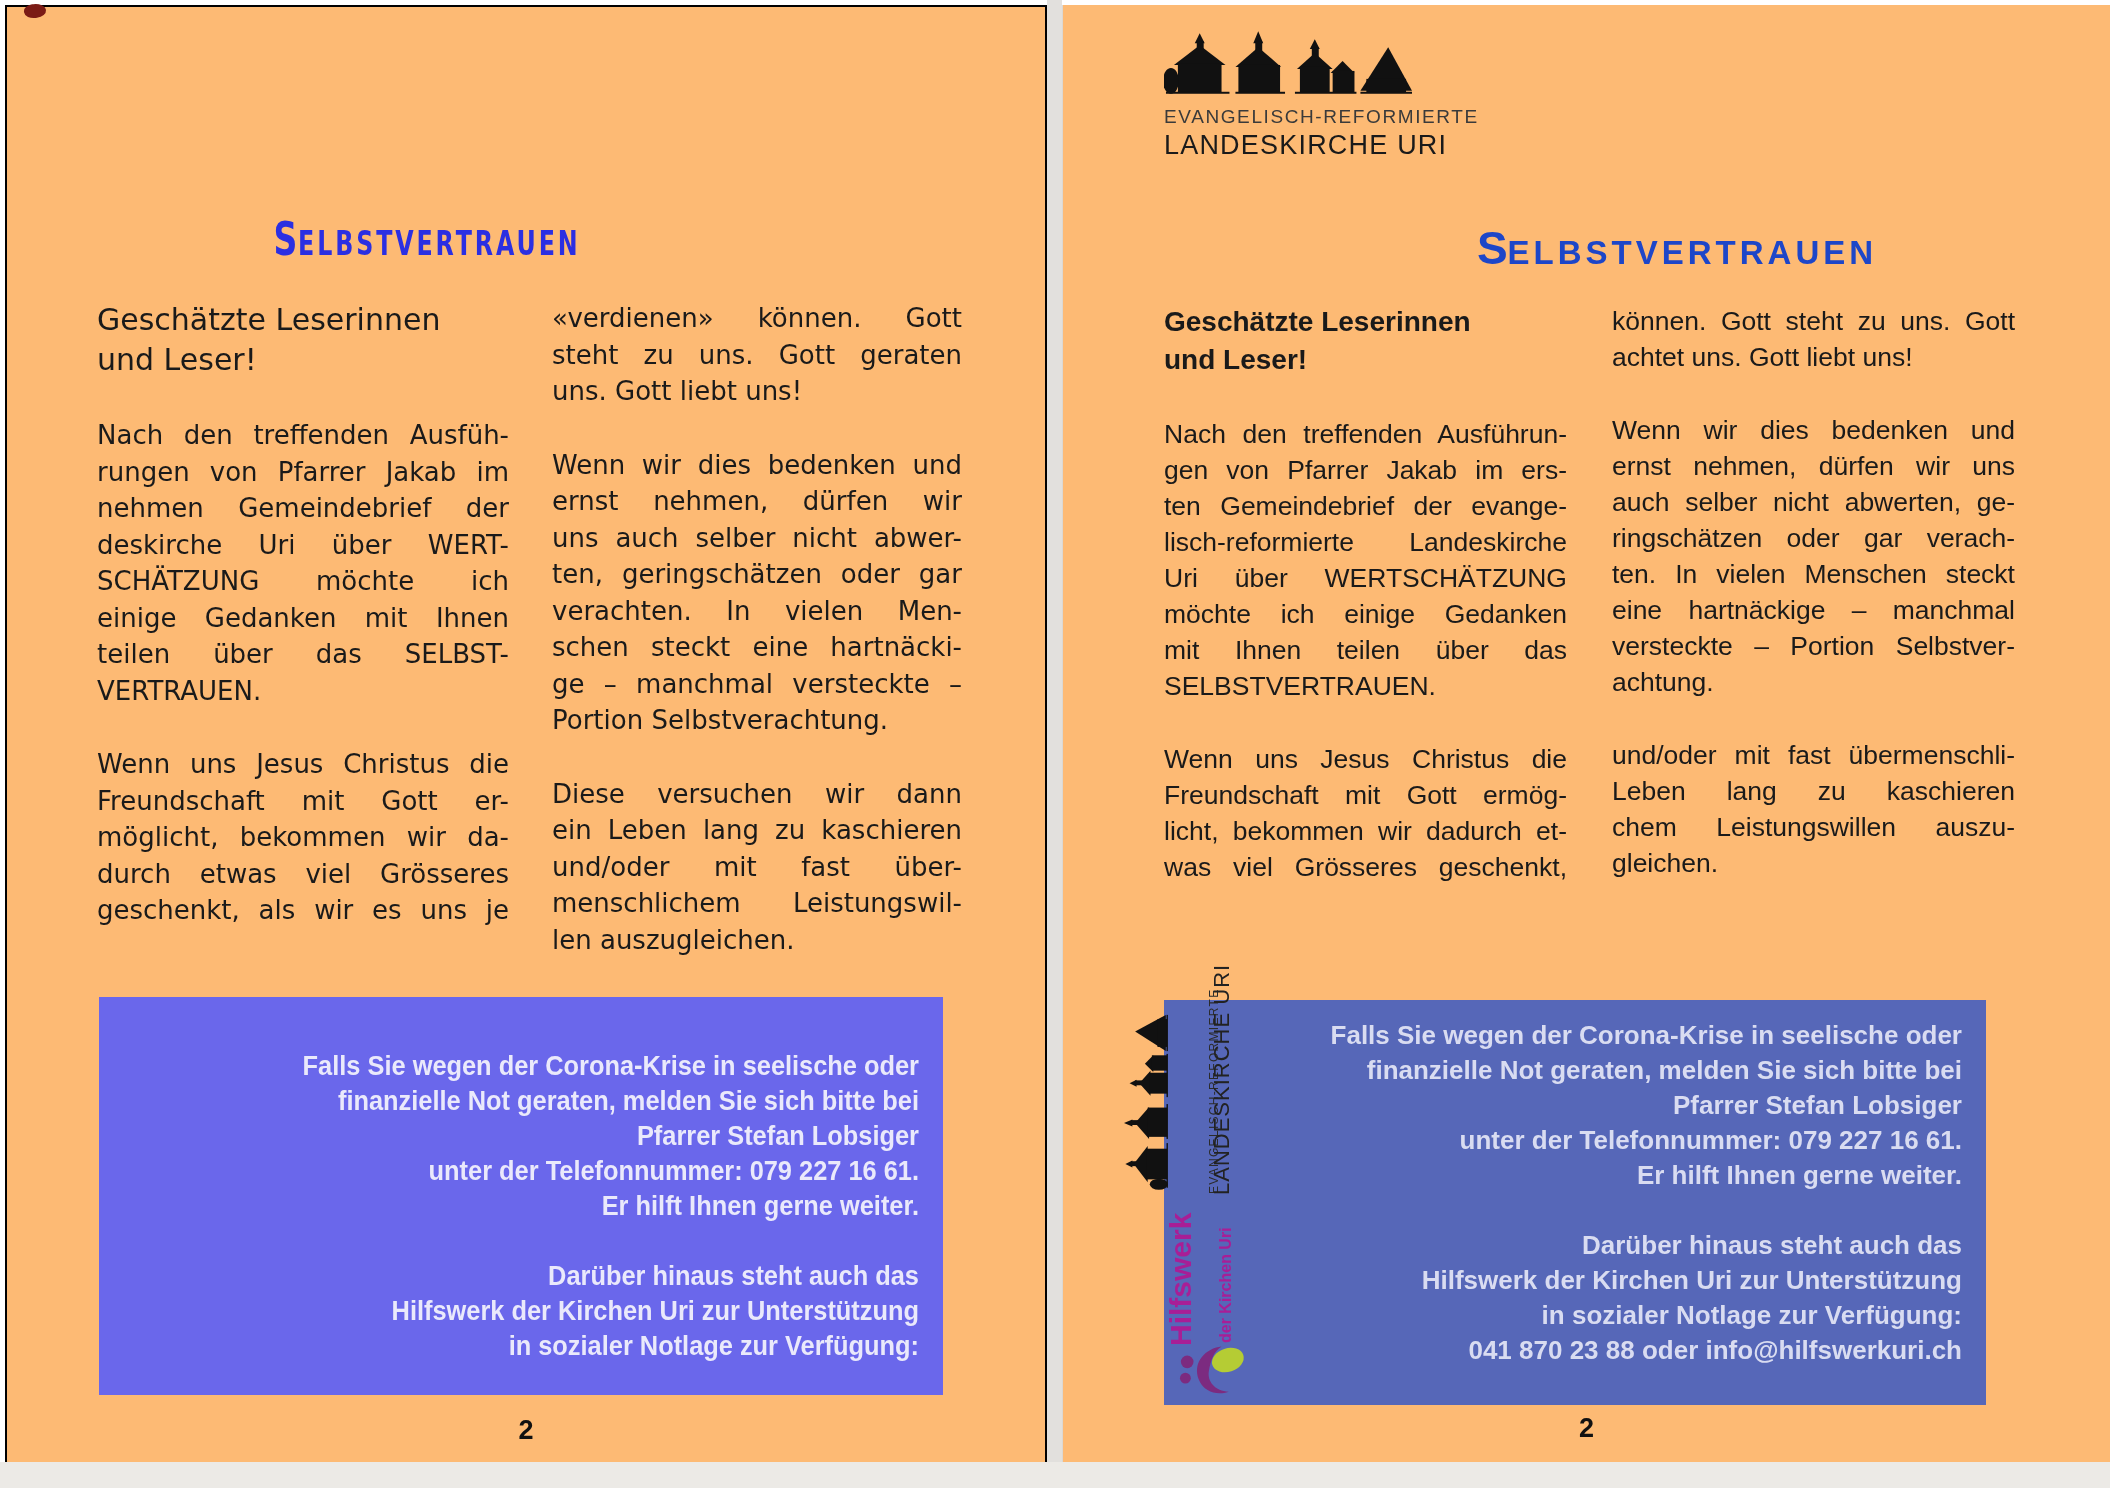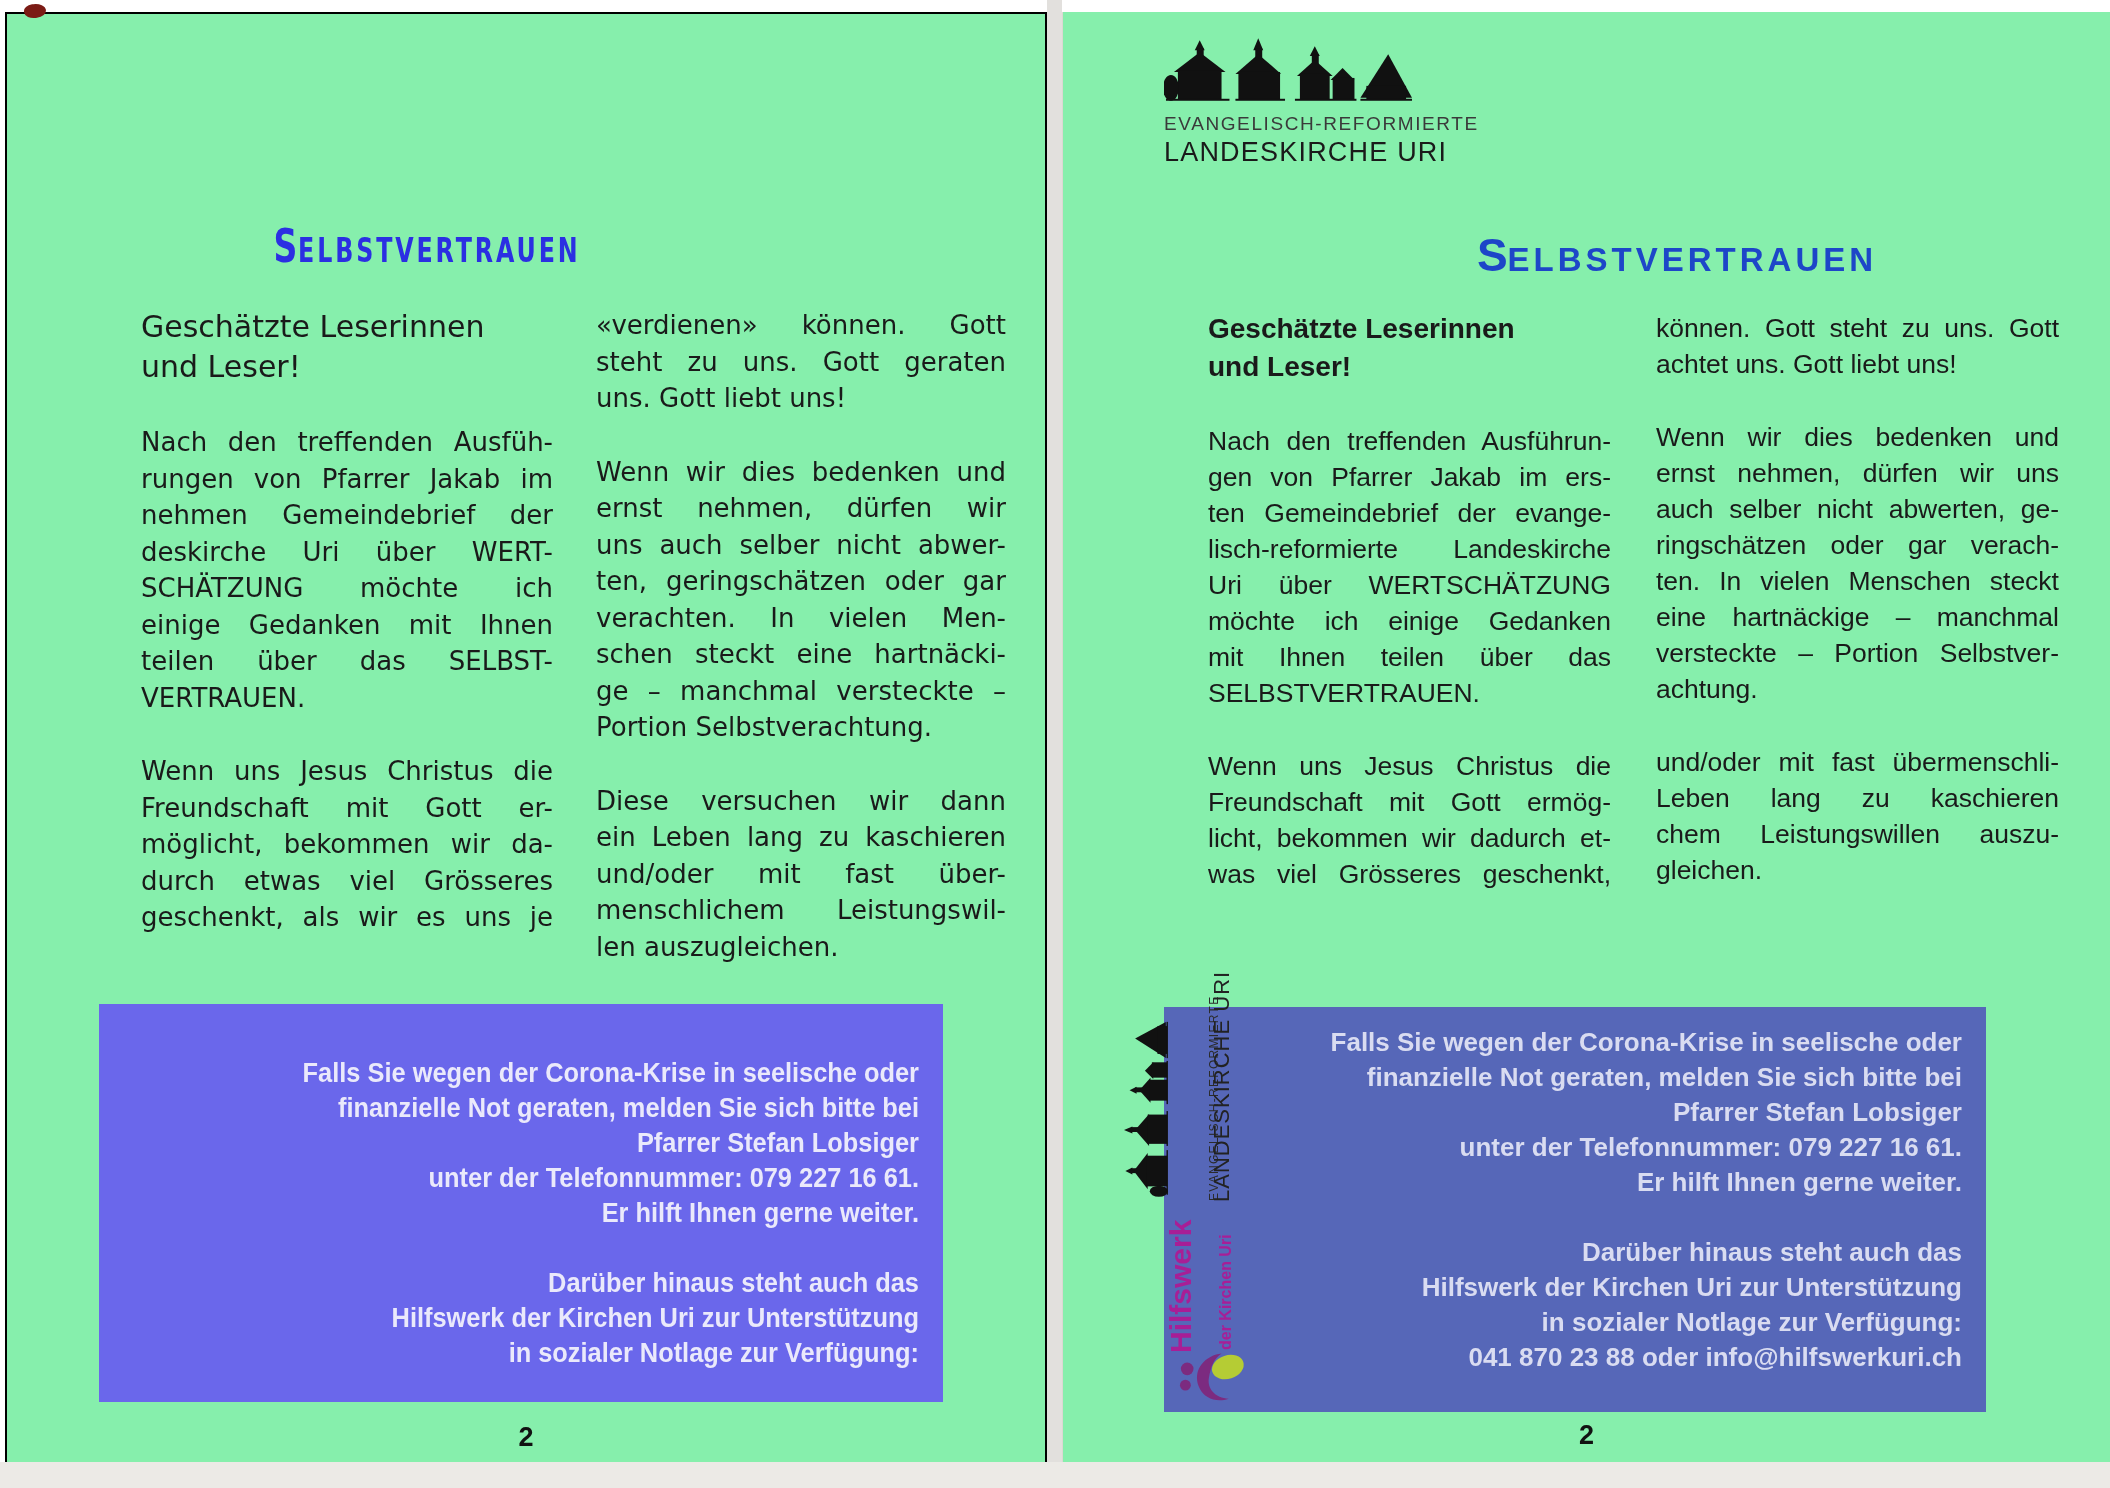--- a/index.html
+++ b/index.html
@@ -1,35 +1,35 @@
 <!DOCTYPE html>
 <html><head>
 <meta charset="utf-8">
 <style>
   html,body{margin:0;padding:0;}
   body{
     width:2110px;height:1488px;position:relative;background:#ffffff;
     font-family:"Liberation Sans",sans-serif;color:#1a1a1a;overflow:hidden;
   }
-  .page{position:absolute;top:12px;background:#86efac;box-sizing:border-box;}
+  .page{position:absolute;top:5px;background:#fdba74;box-sizing:border-box;}
   #pageL{left:5px;width:1042px;height:1462px;border-top:2px solid #000;border-left:2px solid #000;border-right:2px solid #000;}
   #gap{position:absolute;left:1047px;top:0;width:15px;height:1462px;background:#e2e0dd;}
   #pageR{left:1062px;width:1048px;height:1462px;border-left:1px solid #dbd8d3;}
   #bottomstrip{position:absolute;left:0;top:1462px;width:2110px;height:26px;background:#eceae6;}
   #cornermark{position:absolute;left:24px;top:4px;width:22px;height:14px;background:#7b1b15;border-radius:45% 60% 50% 55%;transform:rotate(-8deg);}
 
   
   .title{position:absolute;white-space:nowrap;text-align:center;font-weight:bold;height:50px;line-height:48px;}
   .title .lead{font-size:46px;}
   .title .rest{font-size:33px;letter-spacing:4px;}
   #pageL .title{left:160px;width:520px;top:208px;font-family:"DejaVu Sans",sans-serif;transform:scaleX(0.72);transform-origin:50% 0;letter-spacing:1px;}
   #pageR .title{left:375px;width:478px;top:219px;}
 
   
-  .col{position:absolute;margin-left:44px;}
+  .col{position:absolute;}
   #pageL .col{font-family:"DejaVu Sans",sans-serif;font-size:26px;line-height:36.5px;}
   #pageR .col{font-size:26.5px;line-height:36px;}
   #colL1{left:90px;top:293px;width:412px;}
   #colL2{left:545px;top:293px;width:410px;}
   #colR1{left:101px;top:298px;width:403px;}
   #colR2{left:549px;top:298px;width:403px;}
   .para{margin-bottom:37px;}
   .para:last-child{margin-bottom:0;}
   .tline{text-align:left;}
   .tline.j{text-align:justify;text-align-last:justify;}

